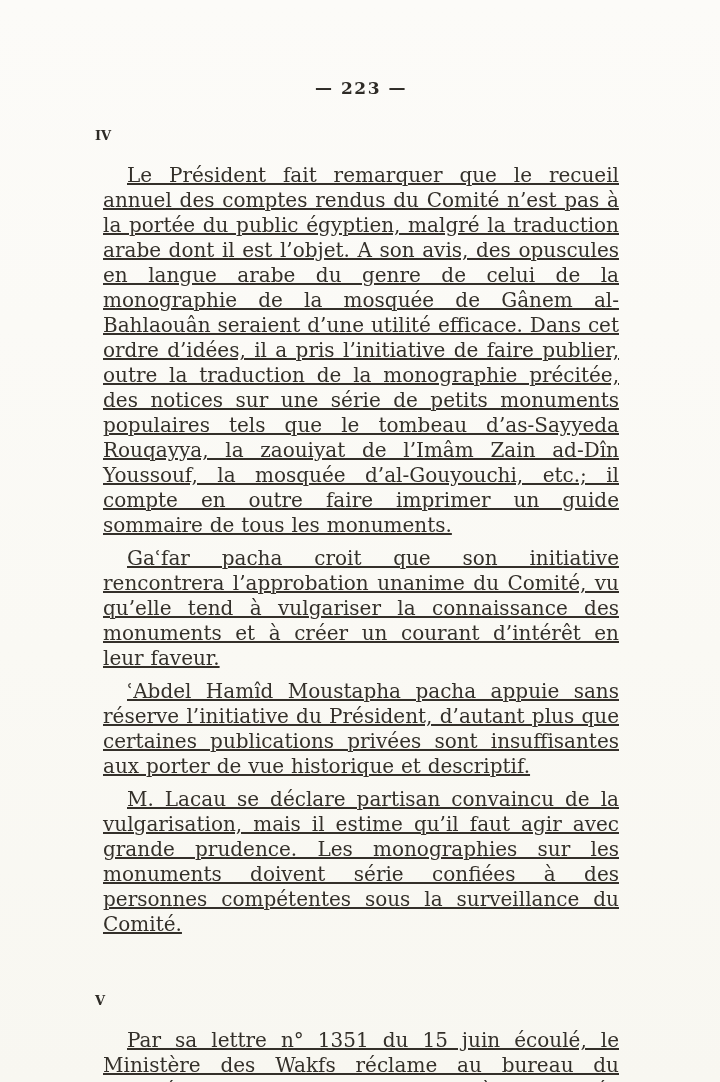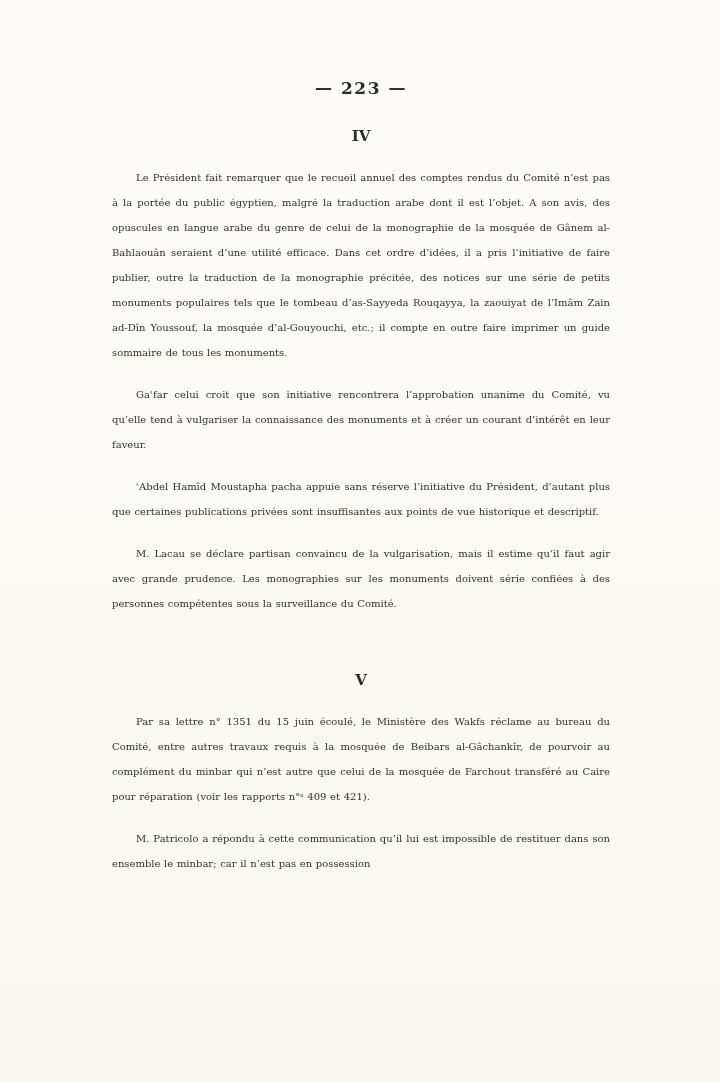--- a/index.html
+++ b/index.html
@@ -23,56 +23,56 @@
   }
   .page-number {
     text-align: center;
     font-size: 17px;
     font-weight: bold;
     letter-spacing: 1.5px;
     color: #2e2b26;
     line-height: 20px;
   }
   .section-heading {
-    text-align: center;
-    font-size: 15px;
+    font-size: 13px;
     font-weight: bold;
     color: #2e2b26;
     margin: 26px 0 0 0;
     line-height: 24px;
   }
   .section-heading.second {
     margin-top: 52px;
   }
   .section-body {
     margin-top: 15px;
   }
   p.para {
-    margin: 17px;
-    font-size: 10px;
+    margin: 8px;
+    font-size: 20px;
     line-height: 25px;
     text-align: justify;
     text-indent: 24px;
     word-spacing: 0.5px;
     color: #34302a;
+    text-decoration: underline;
   }
 </style>
 </head>
 <body>
 
 <div class="page">
 
   <div class="page-number">— 223 —</div>
 
   <section>
     <h2 class="section-heading">IV</h2>
     <div class="section-body">
       <p class="para">Le Président fait remarquer que le recueil annuel des comptes rendus du Comité n’est pas à la portée du public égyptien, malgré la traduction arabe dont il est l’objet. A son avis, des opuscules en langue arabe du genre de celui de la monographie de la mosquée de Gânem al-Bahlaouân seraient d’une utilité efficace. Dans cet ordre d’idées, il a pris l’initiative de faire publier, outre la traduction de la monographie précitée, des notices sur une série de petits monuments populaires tels que le tombeau d’as-Sayyeda Rouqayya, la zaouiyat de l’Imâm Zain ad-Dîn Youssouf, la mosquée d’al-Gouyouchi, etc.; il compte en outre faire imprimer un guide sommaire de tous les monuments.</p>
-      <p class="para">Gaʿfar celui croit que son initiative rencontrera l’approbation unanime du Comité, vu qu’elle tend à vulgariser la connaissance des monuments et à créer un courant d’intérêt en leur faveur.</p>
-      <p class="para">ʿAbdel Hamîd Moustapha pacha appuie sans réserve l’initiative du Président, d’autant plus que certaines publications privées sont insuffisantes aux points de vue historique et descriptif.</p>
+      <p class="para">Gaʿfar pacha croit que son initiative rencontrera l’approbation unanime du Comité, vu qu’elle tend à vulgariser la connaissance des monuments et à créer un courant d’intérêt en leur faveur.</p>
+      <p class="para">ʿAbdel Hamîd Moustapha pacha appuie sans réserve l’initiative du Président, d’autant plus que certaines publications privées sont insuffisantes aux porter de vue historique et descriptif.</p>
       <p class="para">M. Lacau se déclare partisan convaincu de la vulgarisation, mais il estime qu’il faut agir avec grande prudence. Les monographies sur les monuments doivent série confiées à des personnes compétentes sous la surveillance du Comité.</p>
     </div>
   </section>
 
   <section>
     <h2 class="section-heading second">V</h2>
     <div class="section-body">
       <p class="para">Par sa lettre n° 1351 du 15 juin écoulé, le Ministère des Wakfs réclame au bureau du Comité, entre autres travaux requis à la mosquée de Beibars al-Gâchankîr, de pourvoir au complément du minbar qui n’est autre que celui de la mosquée de Farchout transféré au Caire pour réparation (voir les rapports n°ˢ 409 et 421).</p>
       <p class="para">M. Patricolo a répondu à cette communication qu’il lui est impossible de restituer dans son ensemble le minbar; car il n’est pas en possession</p>
     </div>

